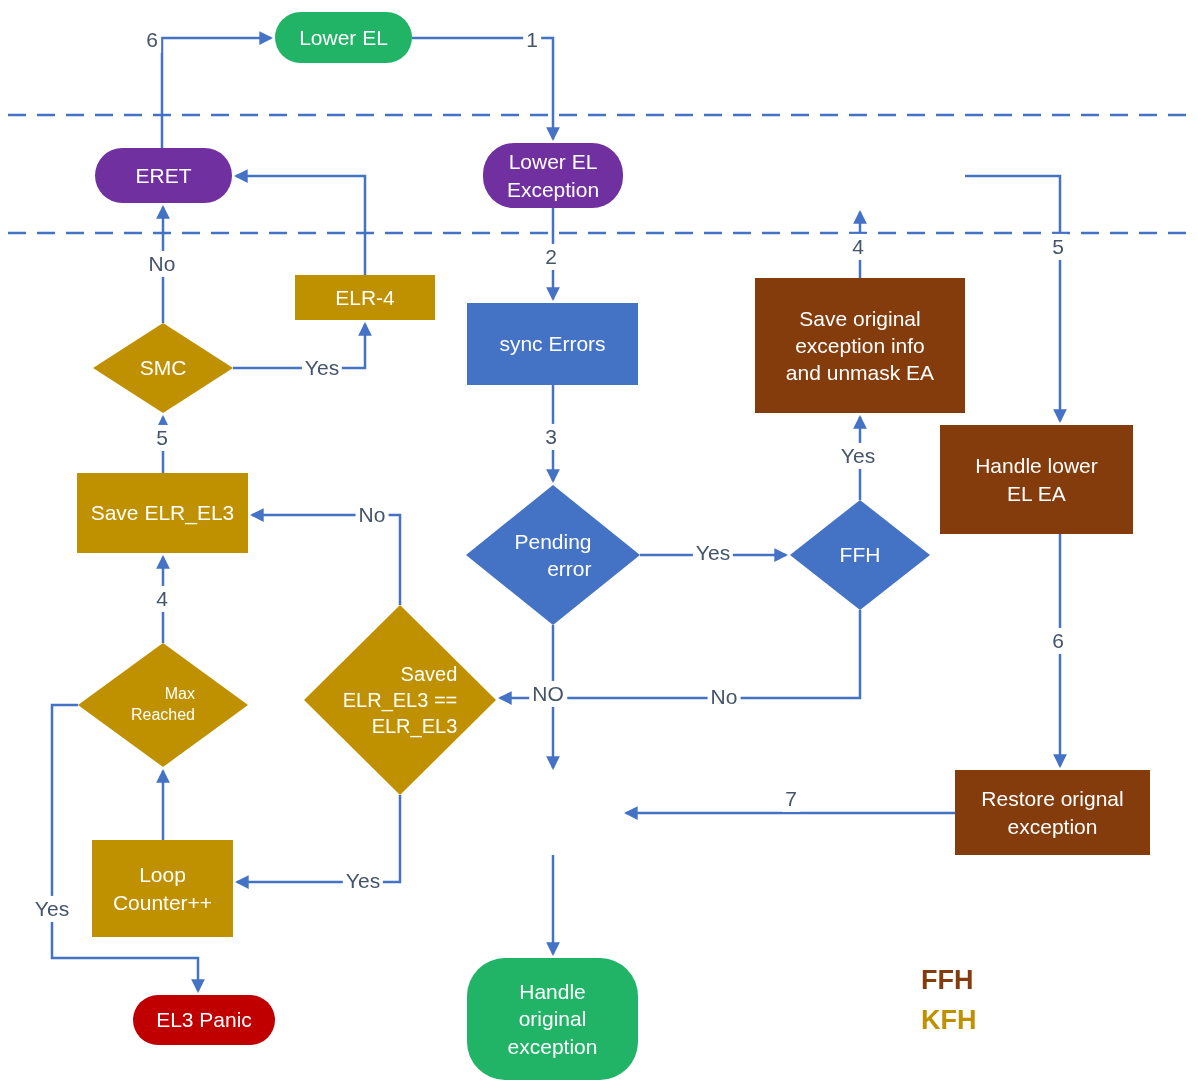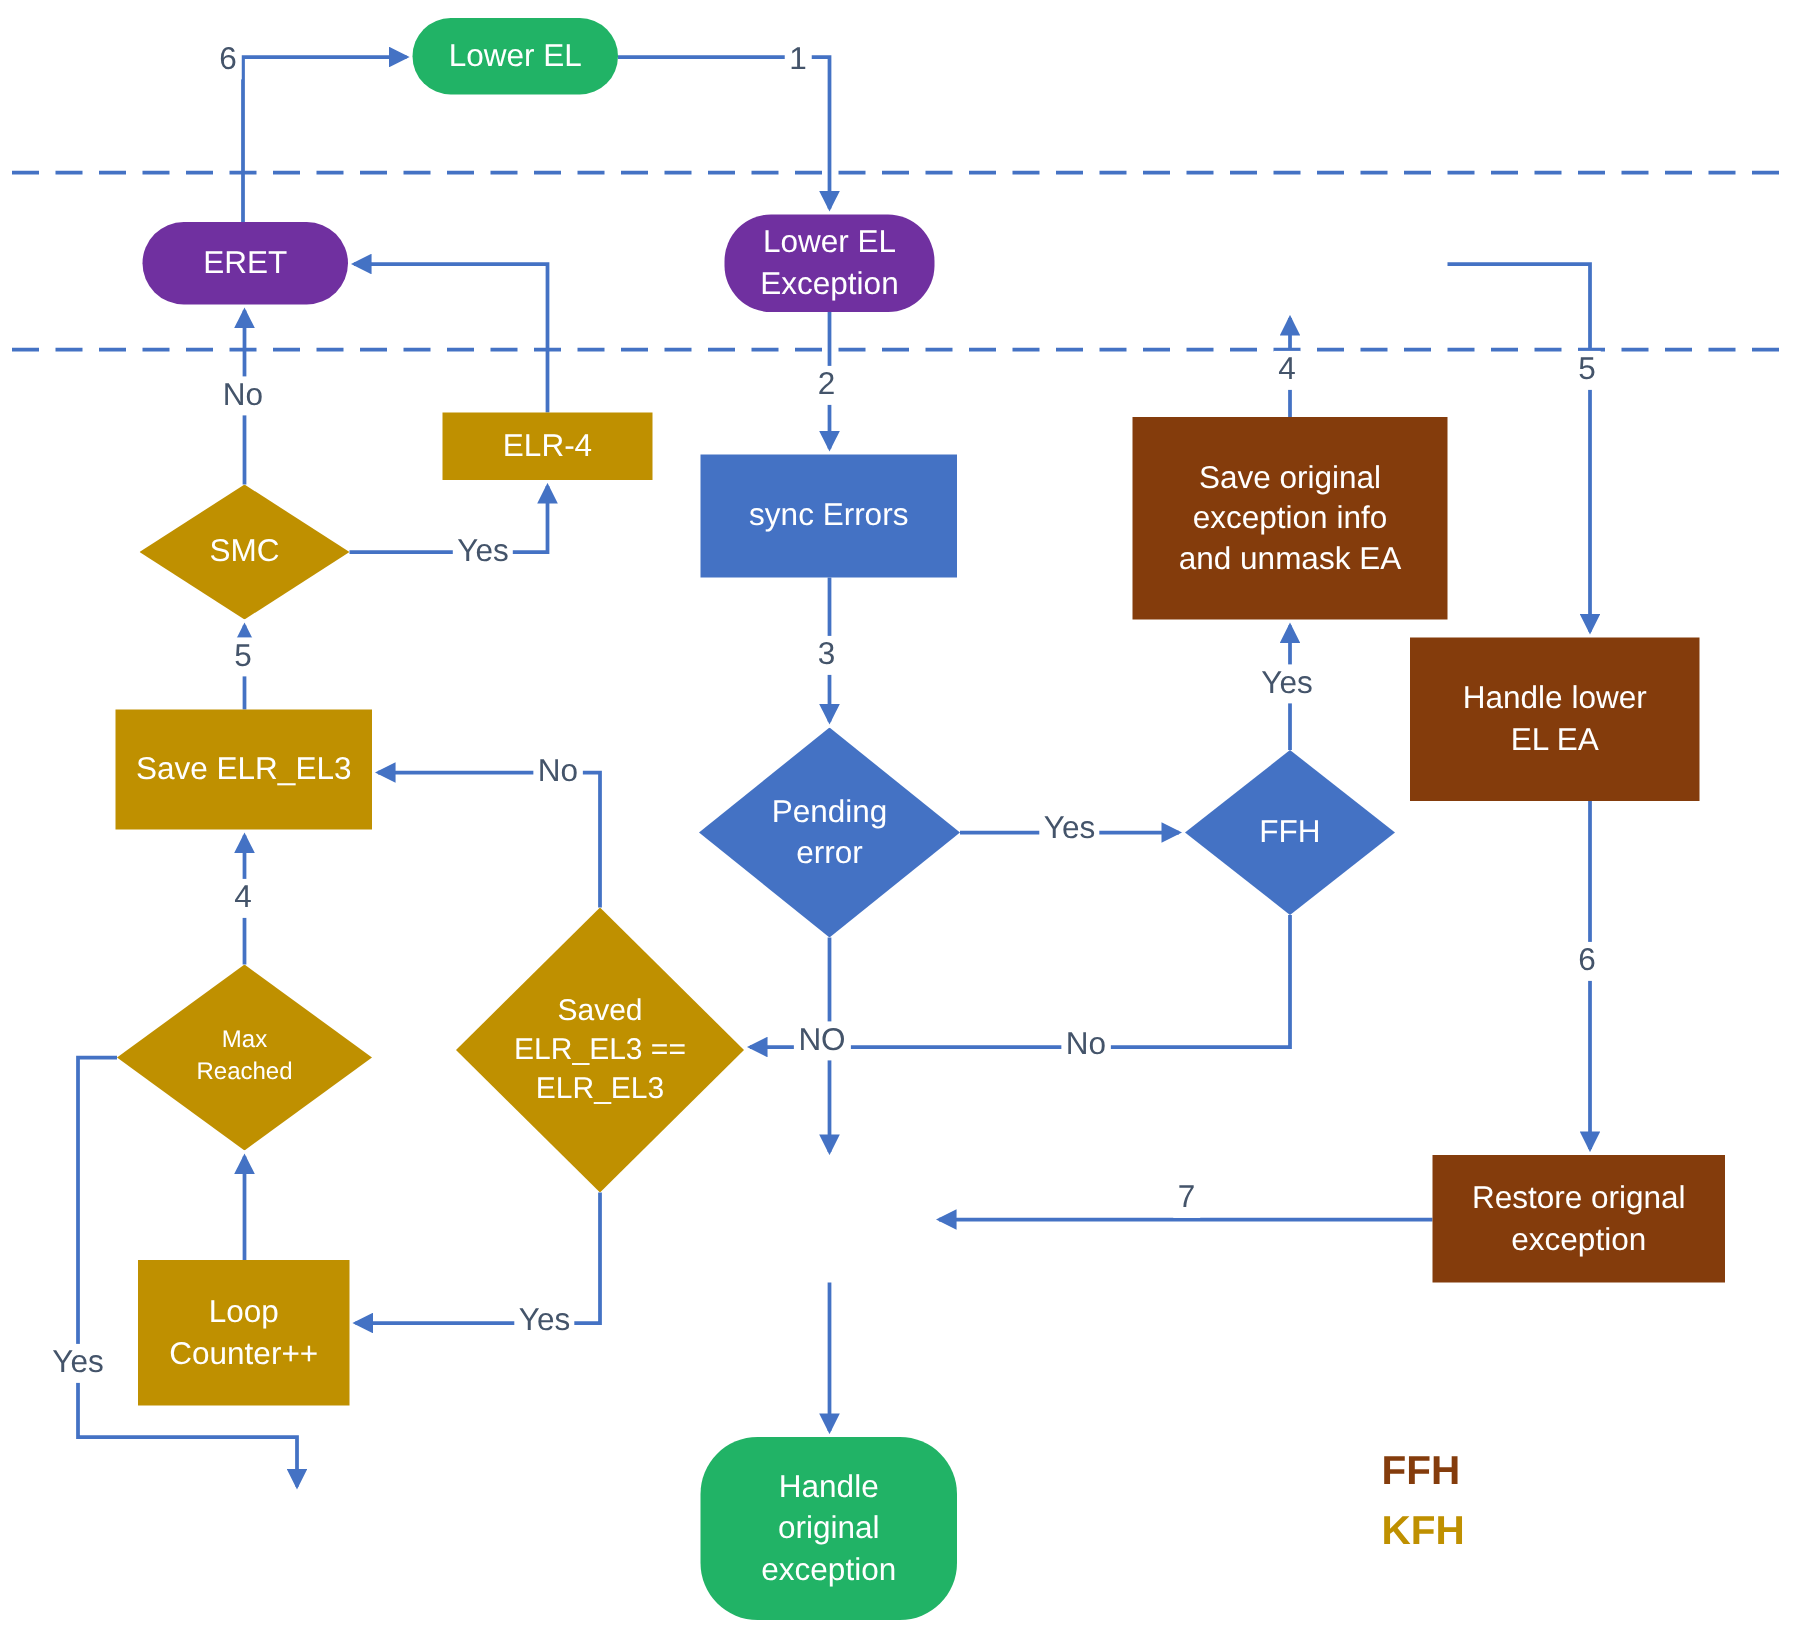--- a/index.html
+++ b/index.html
@@ -14,21 +14,21 @@
     position:absolute;display:flex;align-items:center;justify-content:center;
     color:#ffffff;font-size:21px;line-height:1.3;text-align:center;
     white-space:pre-line;box-sizing:border-box;
   }
   .green{background:var(--green,#21B366);}
   .purple{background:var(--purple,#7030A0);}
   .blue{background:var(--blue,#4472C4);}
   .brown{background:var(--brown,#843C0C);}
   .gold{background:var(--gold,#BF9000);}
   .red{background:var(--red,#C00000);}
-  .diamond{clip-path:polygon(50% 0,100% 50%,50% 100%,0 50%);}
+  .diamond{clip-path:polygon(50% 0,100% 50%,50% 100%,0 50%);text-align:right;}
   .edge-label{
     position:absolute;transform:translate(-50%,-50%);
     color:var(--label,#44546A);font-size:21px;line-height:1.15;
     background:#ffffff;padding:1px 3px;white-space:nowrap;
   }
   .legend-item{position:absolute;font-size:27px;font-weight:bold;line-height:1.1;}
   .legend-ffh{color:var(--brown,#843C0C);}
   .legend-kfh{color:var(--gold,#BF9000);}
 </style>
 </head>
@@ -111,17 +111,18 @@
   <div class="node gold diamond" style="left:304px;top:605px;width:192px;height:190px;font-size:20px">Saved
 ELR_EL3 ==
 ELR_EL3</div>
   <div class="node gold" style="left:92px;top:840px;width:141px;height:97px">Loop
 Counter++</div>
   <div class="node brown" style="left:955px;top:770px;width:195px;height:85px">Restore orignal
 exception</div>
   <div class="node green" style="left:467px;top:958px;width:171px;height:122px;border-radius:38px">Handle
 original
 exception</div>
+  <div class="node red" style="left:133px;top:995px;width:142px;height:50px;border-radius:25px">EL3 Panic</div>
 
   <div class="legend-item legend-ffh" style="left:921px;top:966px">FFH</div>
   <div class="legend-item legend-kfh" style="left:921px;top:1006px">KFH</div>
 
 </div>
 
 </body></html>

